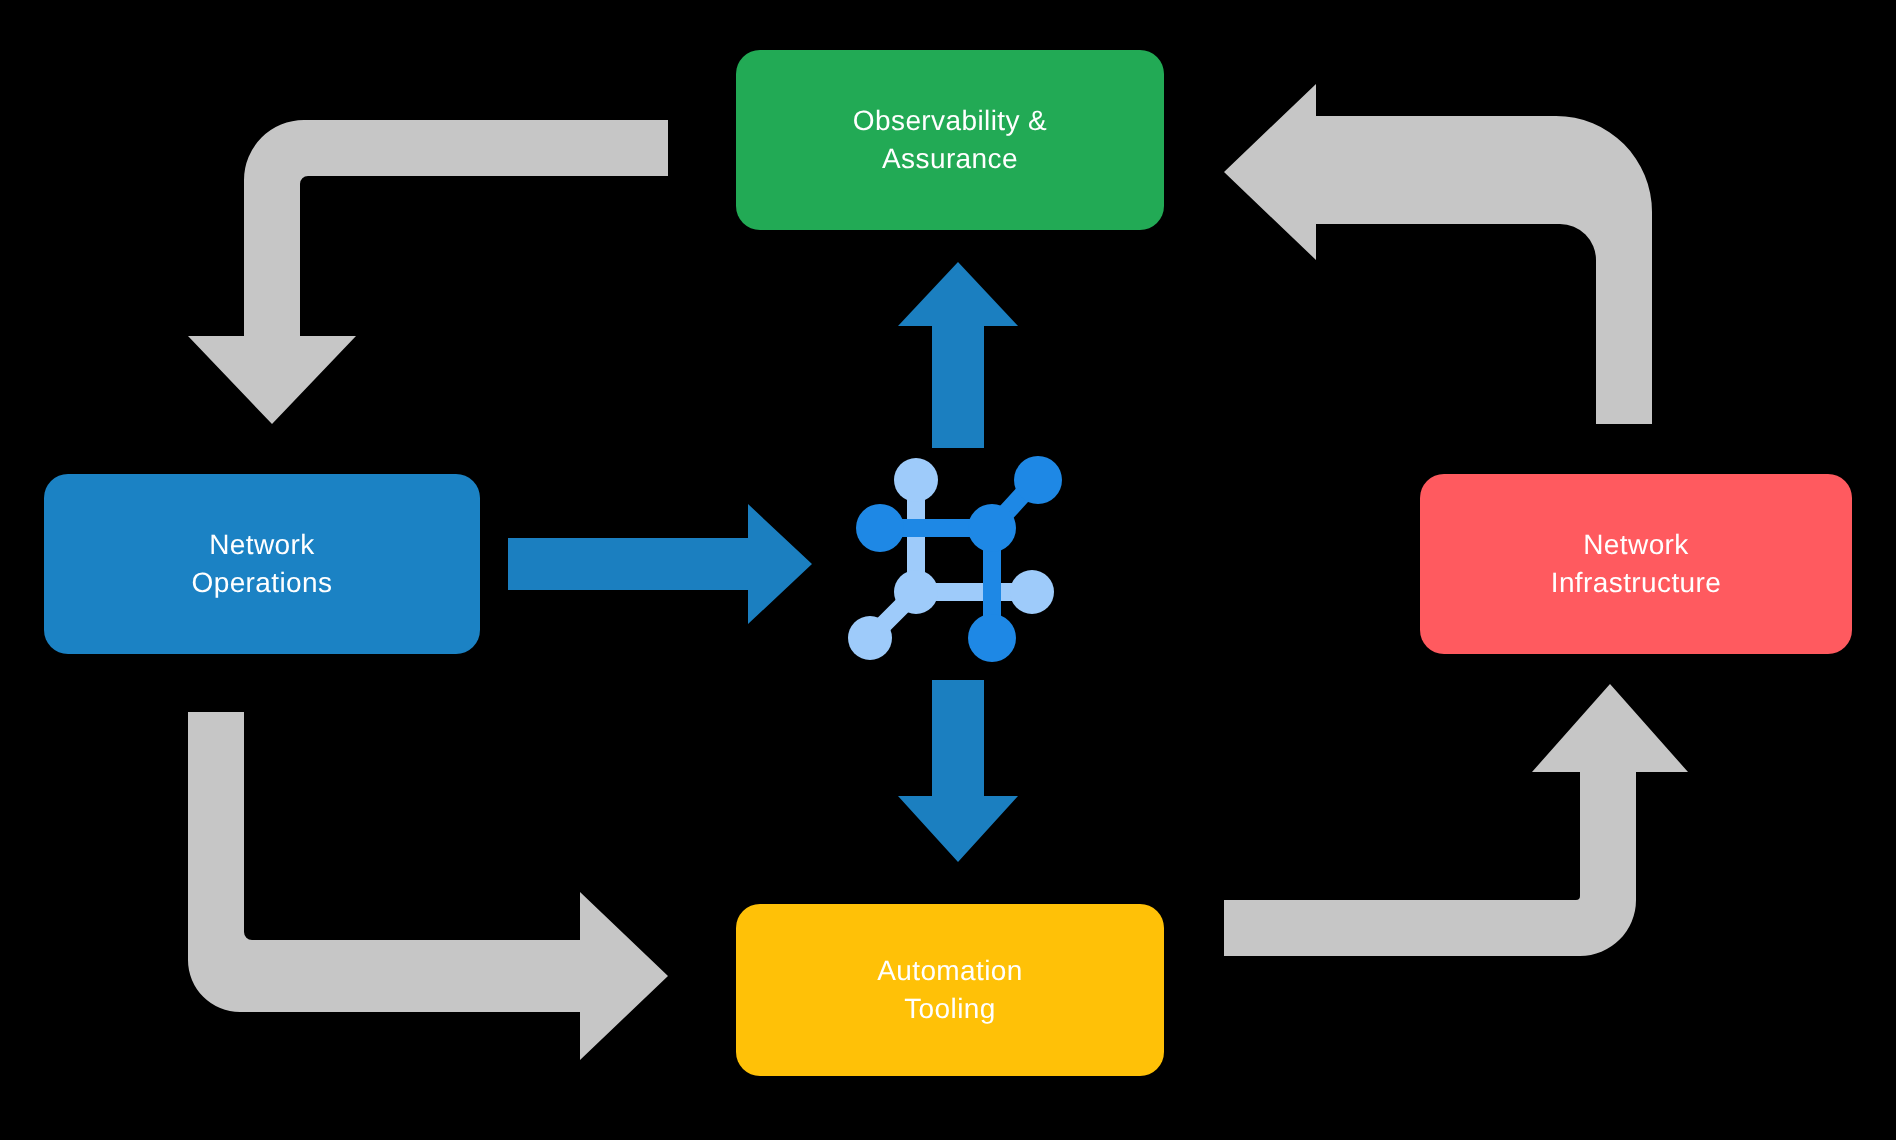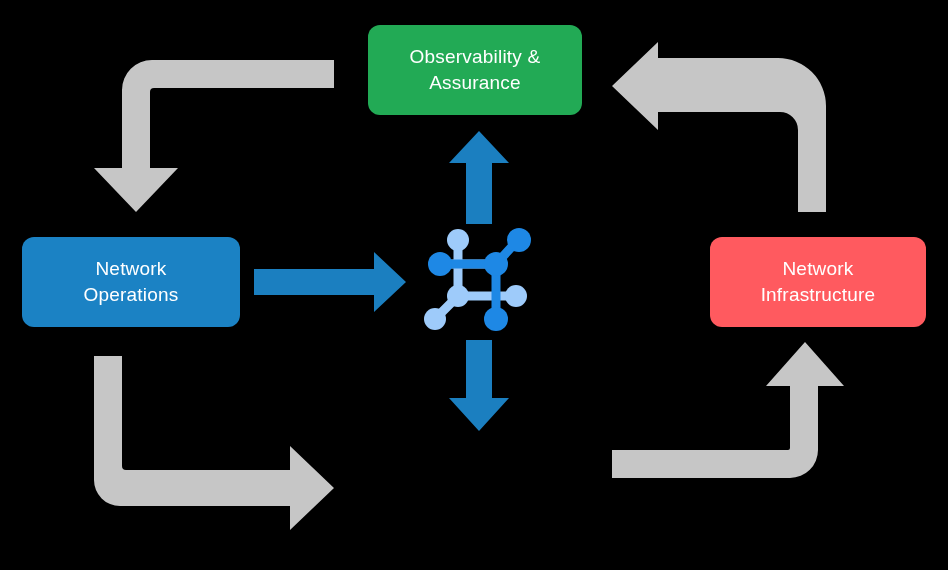--- a/index.html
+++ b/index.html
@@ -18,21 +18,21 @@
     overflow: hidden;
   }
   .node-box {
     position: absolute;
     border-radius: 12px;
     display: flex;
     align-items: center;
     justify-content: center;
     text-align: center;
     color: #ffffff;
-    font-size: 19px;
+    font-size: 14px;
     line-height: 1.35;
     font-weight: 400;
     letter-spacing: 0.2px;
     box-sizing: border-box;
     padding: 6px 10px;
   }
   .node-label { display: block; white-space: pre-line; }
 
   
   #box-observability { left: 368px; top: 25px;  width: 214px; height: 90px;  background: #22aa55; }
@@ -128,14 +128,18 @@
   <div class="node-box" id="box-netops">
     <span class="node-label">Network
 Operations</span>
   </div>
 
   <div class="node-box" id="box-netinfra">
     <span class="node-label">Network
 Infrastructure</span>
   </div>
 
+  <div class="node-box" id="box-automation">
+    <span class="node-label">Automation
+Tooling</span>
+  </div>
 
 </div>
 
 </body></html>

